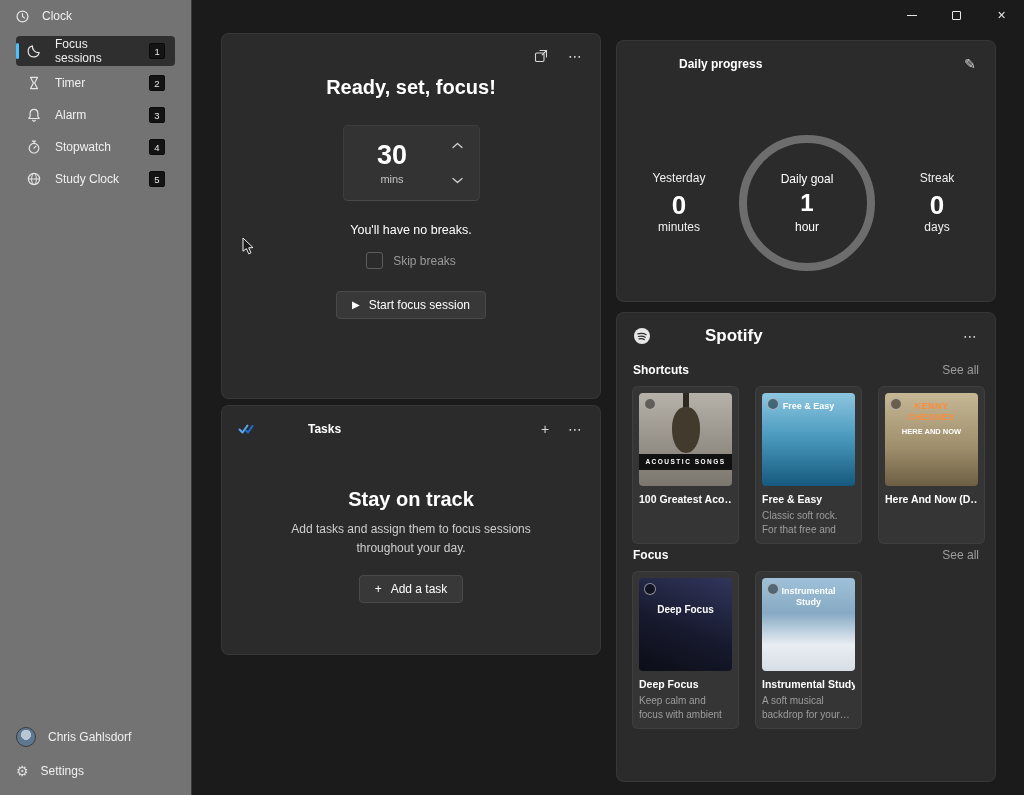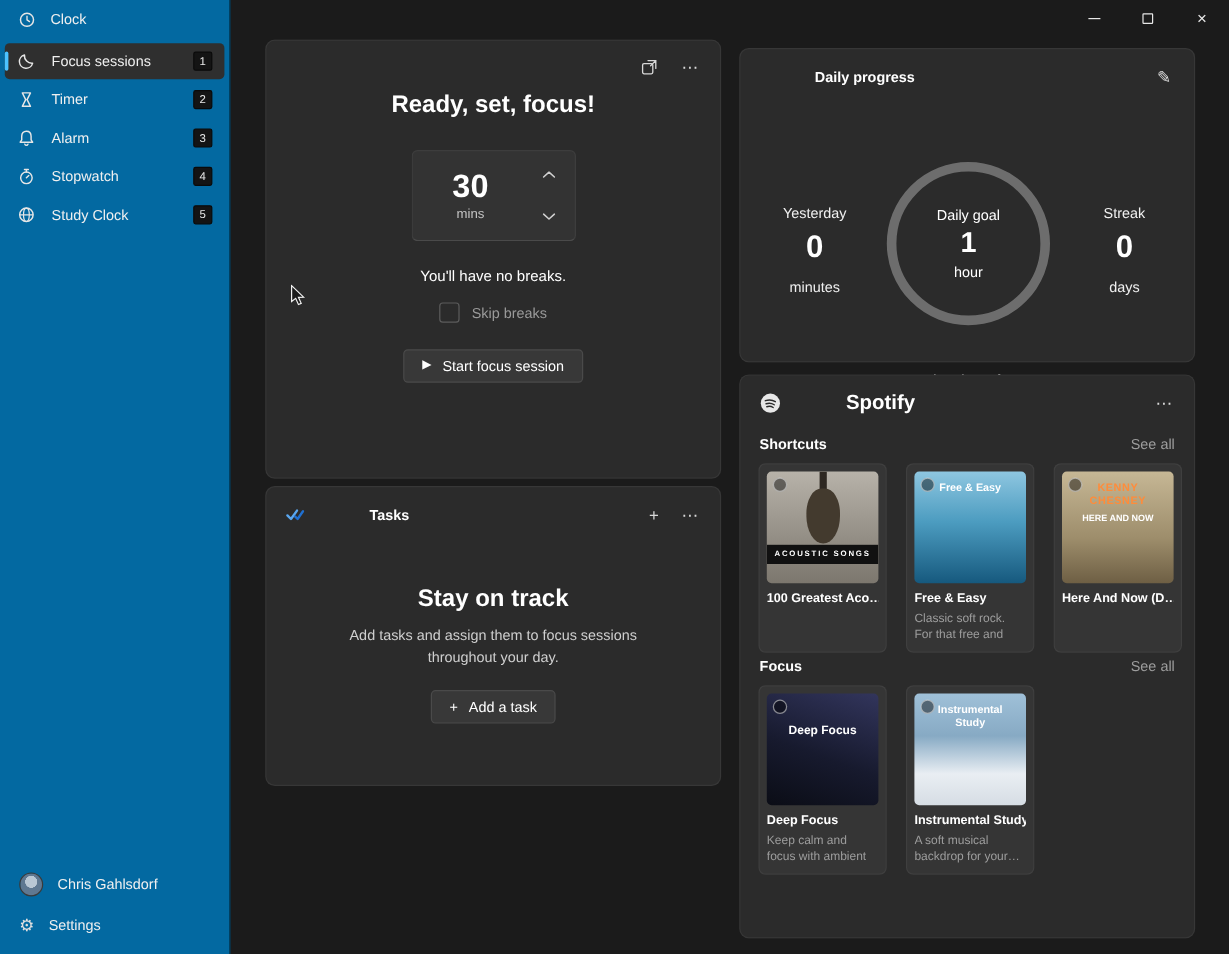--- a/index.html
+++ b/index.html
@@ -14,28 +14,28 @@
   }
   
   .titlebar-controls { position:absolute; top:0; right:0; display:flex; z-index:20; }
   .win-btn { width:45px; height:30px; display:flex; align-items:center; justify-content:center; color:#e8e8e8; cursor:default; }
   .min-glyph { width:10px; height:1px; background:#e8e8e8; }
   .max-glyph { width:9px; height:9px; border:1px solid #e8e8e8; border-radius:1px; }
   .close-glyph { font-size:14px; line-height:1; }
   
   .sidebar {
     position:absolute; left:0; top:0; width:192px; height:795px;
-    background:#0369a1; border-right:1px solid rgba(0,0,0,0.5);
+    background:#737373; border-right:1px solid rgba(0,0,0,0.5);
   }
   .sidebar-header { display:flex; align-items:center; gap:12px; height:32px; padding:0 14px; }
   .sidebar-header .app-title { font-size:12px; color:#f0f0f0; }
   .nav { margin-top:4px; }
   .nav-item {
     position:relative; display:flex; align-items:center; gap:13px;
-    height:30px; margin:2px 4px; padding:0 10px; border-radius:4px;
+    height:30px; margin:2px 16px; padding:0 10px; border-radius:4px;
     font-size:12px; color:#f0f0f0; cursor:default;
   }
   .nav-item.selected { background:#2f2f2f; }
   .nav-item.selected::before {
     content:""; position:absolute; left:0; top:7px; bottom:7px; width:3px;
     border-radius:2px; background:#4cc2ff;
   }
   .nav-icon { width:16px; height:16px; display:flex; align-items:center; justify-content:center; flex:0 0 16px; }
   .nav-badge {
     margin-left:auto; width:16px; height:16px; border-radius:2px;
@@ -103,21 +103,21 @@
   .progress-body { position:relative; height:100%; }
   .ring-wrap { position:absolute; left:110px; top:46px; width:160px; height:160px; }
   .ring-center {
     position:absolute; left:110px; top:46px; width:160px; height:160px;
     display:flex; flex-direction:column; align-items:center; justify-content:center; gap:5px;
   }
   .stat { position:absolute; width:100px; text-align:center; top:94px; }
   .stat-left { left:12px; } .stat-right { right:8px; }
   .stat-label { font-size:12px; color:#f0f0f0; }
   .stat-value { font-size:26px; font-weight:bold; margin-top:6px; line-height:1.1; }
-  .stat-unit { font-size:12px; color:#f0f0f0; margin-top:12px; }
+  .stat-unit { font-size:12px; color:#f0f0f0; margin-top:0; }
   .ring-label { font-size:12px; }
   .ring-value { font-size:24px; font-weight:bold; line-height:1; }
   .completed-line { position:absolute; left:0; right:0; bottom:13px; text-align:center; font-size:12px; }
   .completed-line b { font-weight:bold; }
   
   .section-row { display:flex; align-items:baseline; justify-content:space-between; padding:0 16px; margin-top:14px; }
   .section-title { font-size:12px; font-weight:bold; }
   .see-all { font-size:12px; color:#9d9d9d; cursor:default; }
   .tile-row { display:flex; gap:16px; padding:0 15px; margin-top:9px; }
   .tile {

